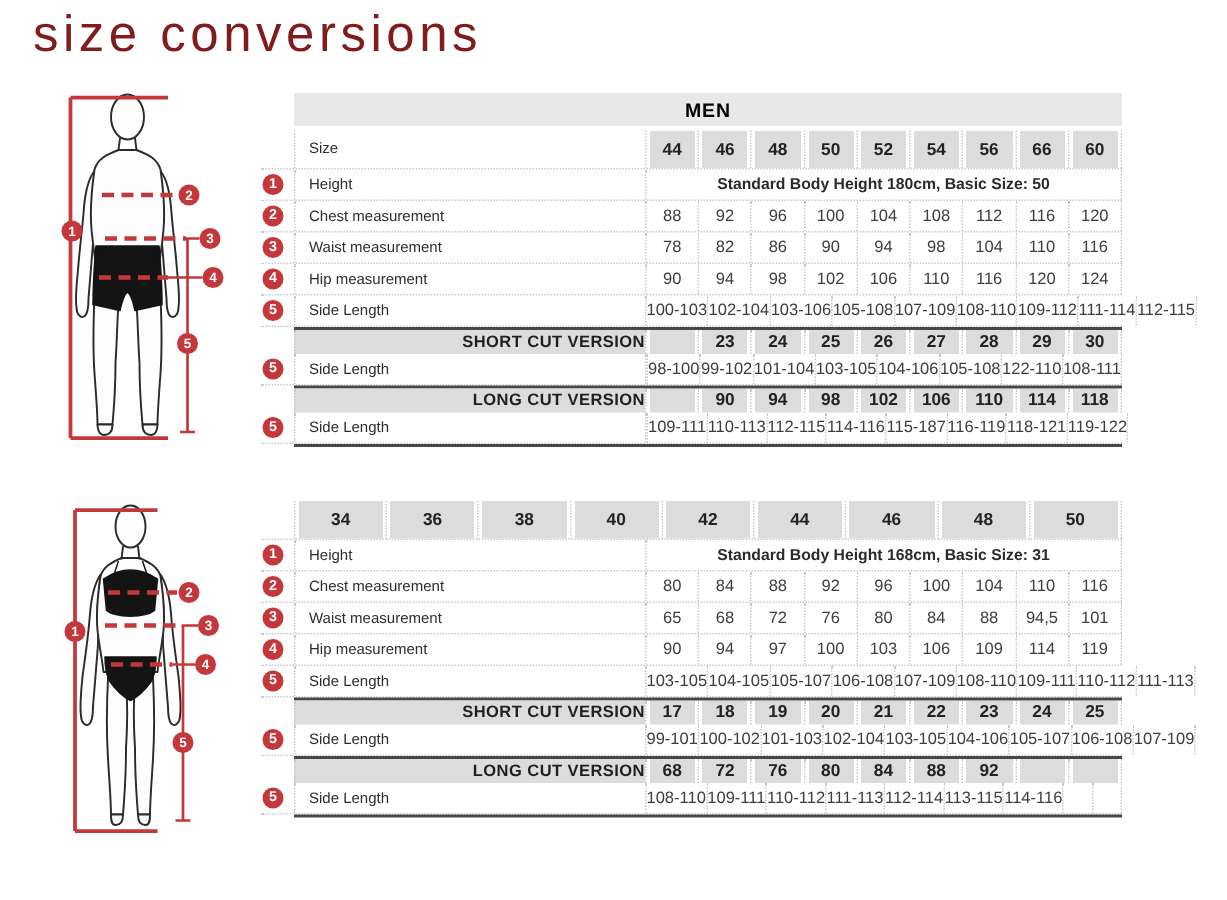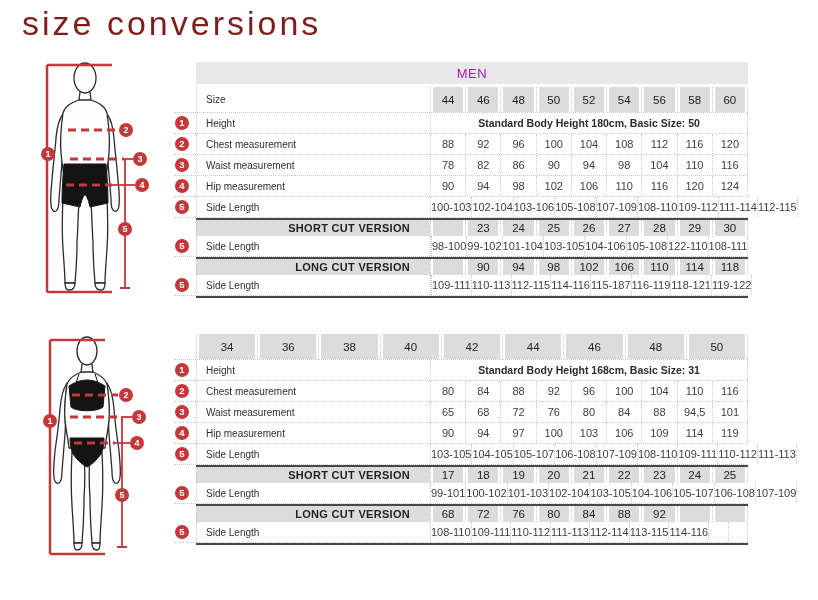--- a/index.html
+++ b/index.html
@@ -2,37 +2,37 @@
 <html><head>
 <meta charset="utf-8">
 <style>
   *{box-sizing:border-box;margin:0;padding:0}
   html,body{width:818px;height:600px}
   body{position:relative;background:#fff;font-family:"Liberation Sans",sans-serif;overflow:hidden;color:#333}
   .title{position:absolute;left:22px;top:4px;font-size:34px;font-weight:500;color:#7f1d1d;letter-spacing:3px}
   .figure{position:absolute}
   .stable{position:absolute;left:174px;width:574px}
   .band-title{margin-left:22px;height:22px;margin-bottom:3px;background:#e8e8e8;display:flex;align-items:center;justify-content:center;
-    font-weight:400;font-size:13px;color:#a21caf;letter-spacing:.6px}
+    font-weight:700;font-size:13px;color:#000000;letter-spacing:.6px}
   .row{display:flex;align-items:stretch;border-bottom:1px dotted #c9c9c9}
   .size-row{height:26px}
   .m-row{height:21px}
   .sec-row{height:16px;border-bottom:none}
   .mcol{width:22px;flex:0 0 22px;display:flex;align-items:center}
   .marker{width:14px;height:14px;border-radius:50%;background:#c4383b;color:#fff;font-size:9.5px;font-weight:700;
     display:flex;align-items:center;justify-content:center;margin-left:1px;line-height:1}
   .lbl{width:234px;flex:0 0 234px;display:flex;align-items:center;padding-left:9px;font-size:10px;color:#2e2e2e;
     border-left:1px dotted #c9c9c9}
   .cell{flex:1 1 0;display:flex;align-items:center;justify-content:center;font-size:11px;color:#3d3d3d;
     border-left:1px dotted #c9c9c9;white-space:nowrap}
   .cell:last-child{border-right:1px dotted #c9c9c9}
   .gray{background:#dcdcdc;padding:0 2px;background-clip:content-box}
-  .b{font-weight:400;font-size:11.5px;color:#222}
+  .b{font-weight:700;font-size:11.5px;color:#222}
   .span-cell{font-size:10.5px;font-weight:700;color:#2b2b2b}
-  .sec-lbl{justify-content:flex-end;padding-right:20px;font-weight:700;font-size:11px;color:#1f1f1f;
+  .sec-lbl{justify-content:flex-end;padding-right:0;font-weight:700;font-size:11px;color:#1f1f1f;
     letter-spacing:.3px;background:#dcdcdc;text-transform:uppercase}
   .hline{height:2px;background:#474747;margin-left:22px}
   svg .outline{fill:#fdfdfd;stroke:#2b2b2b;stroke-width:1.3;stroke-linejoin:round}
   svg .darkwear{fill:#141414;stroke:#141414;stroke-width:1;stroke-linejoin:round}
   svg .redthin{stroke:#c4383b;stroke-width:1.8;fill:none}
   svg .redthick{stroke:#c4383b;stroke-width:2.5;fill:none}
   svg .reddash{stroke:#c4383b;stroke-width:3;fill:none;stroke-dasharray:8 5}
   svg .mcircle{fill:#c4383b}
   svg .mnum{fill:#fff;font-family:"Liberation Sans",sans-serif;font-size:9px;font-weight:700;text-anchor:middle}
 </style>
@@ -124,21 +124,21 @@
     <div class="row size-row">
       <div class="mcol"></div>
       <div class="lbl">Size</div>
       <div class="cell gray b">44</div>
       <div class="cell gray b">46</div>
       <div class="cell gray b">48</div>
       <div class="cell gray b">50</div>
       <div class="cell gray b">52</div>
       <div class="cell gray b">54</div>
       <div class="cell gray b">56</div>
-      <div class="cell gray b">58</div>
+      <div class="cell gray b">66</div>
       <div class="cell gray b">60</div>
     </div>
     <div class="row m-row">
       <div class="mcol">
         <div class="marker">1</div>
       </div>
       <div class="lbl">Height</div>
       <div class="cell span-cell">Standard Body Height 180cm, Basic Size: 50</div>
     </div>
     <div class="row m-row">

